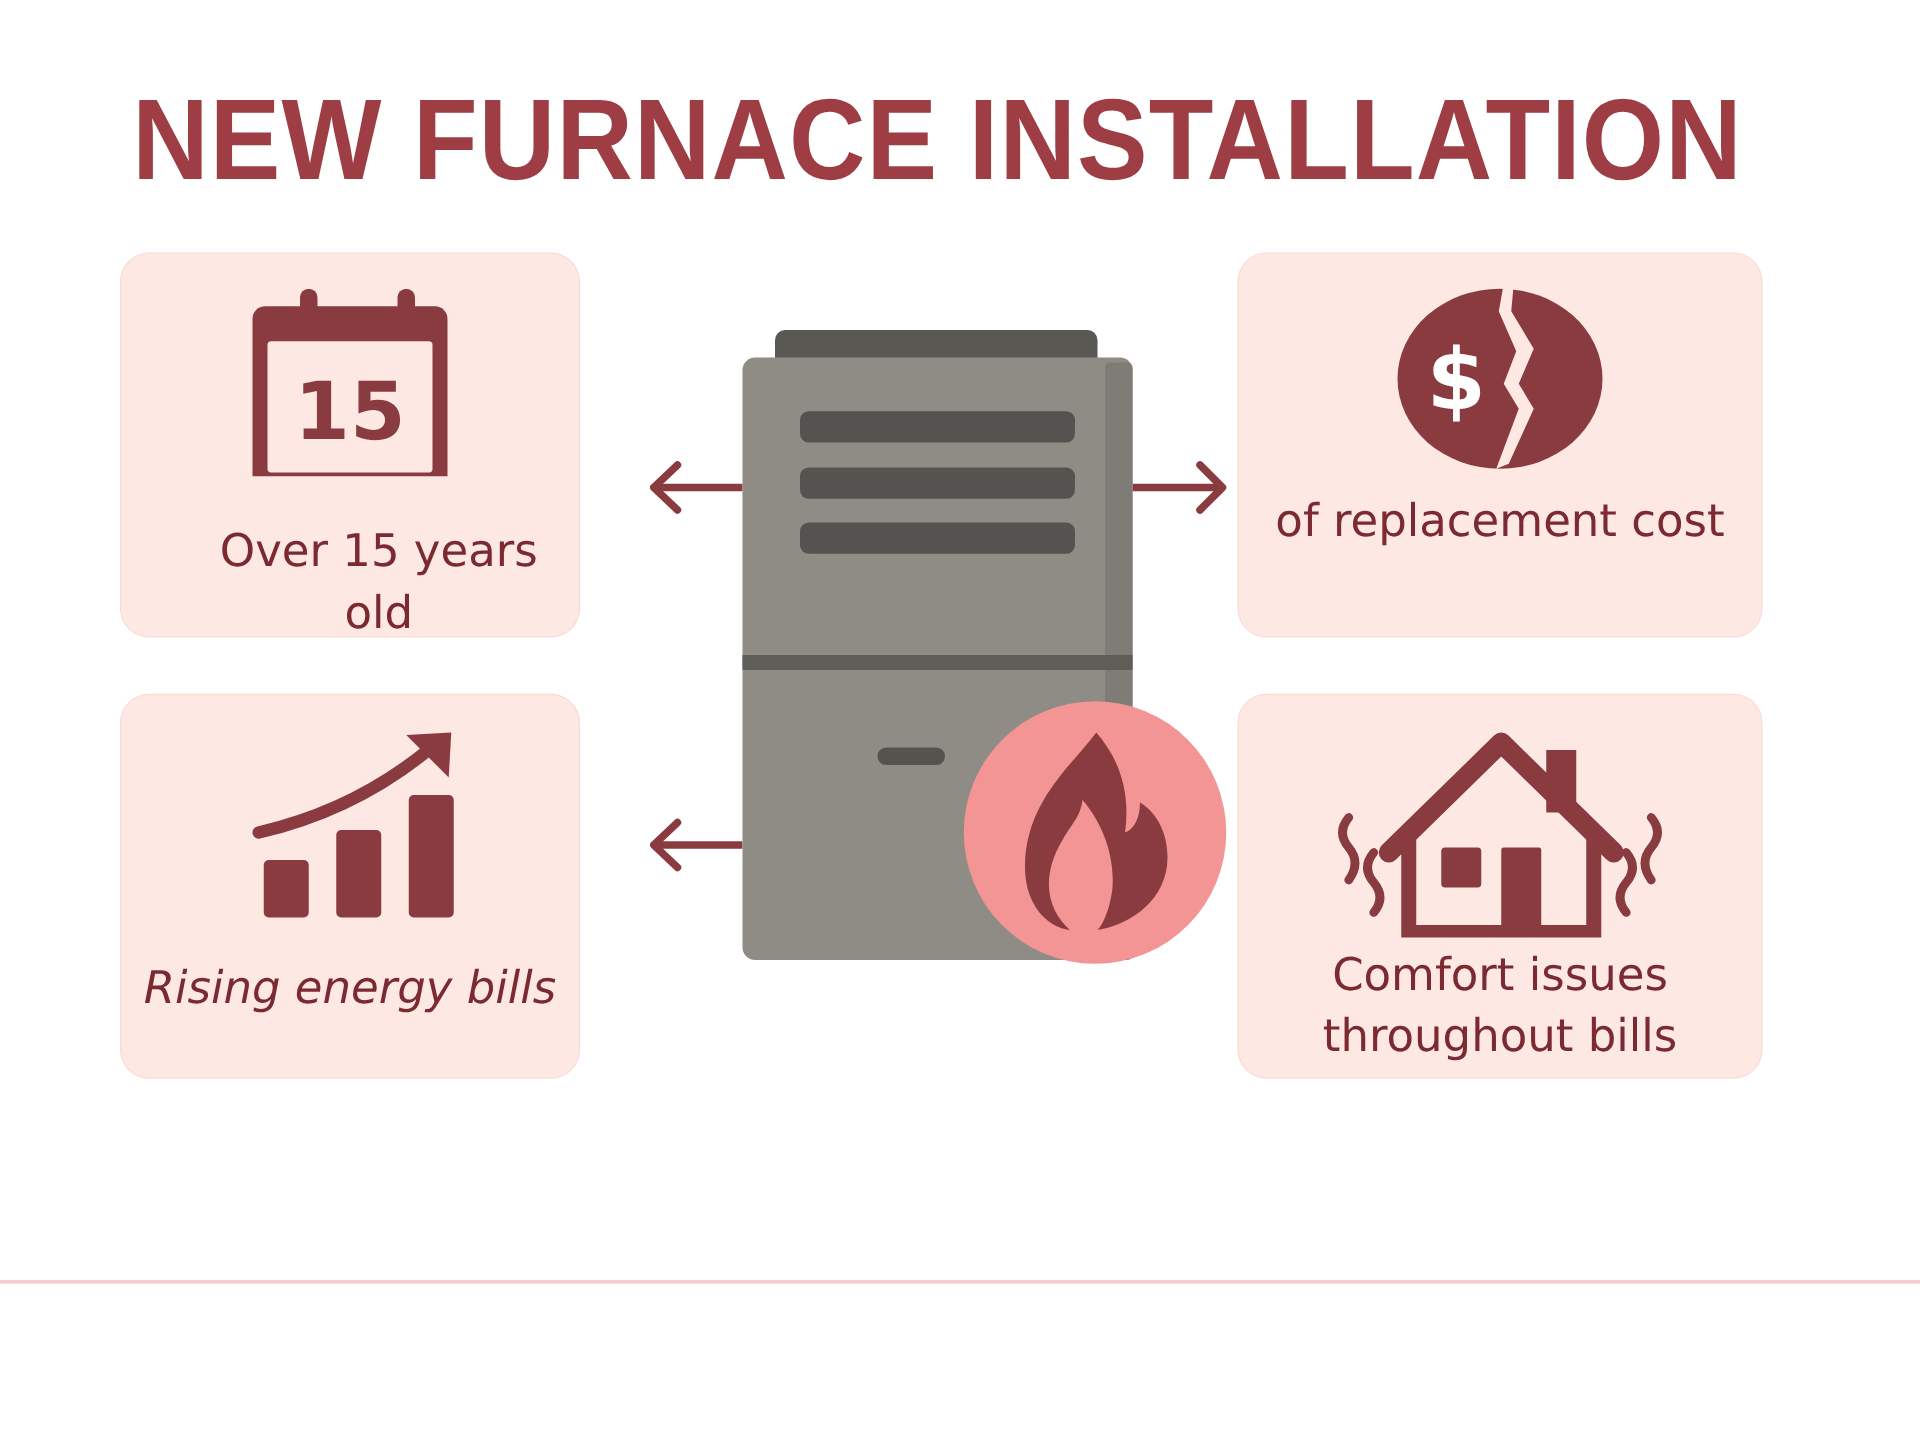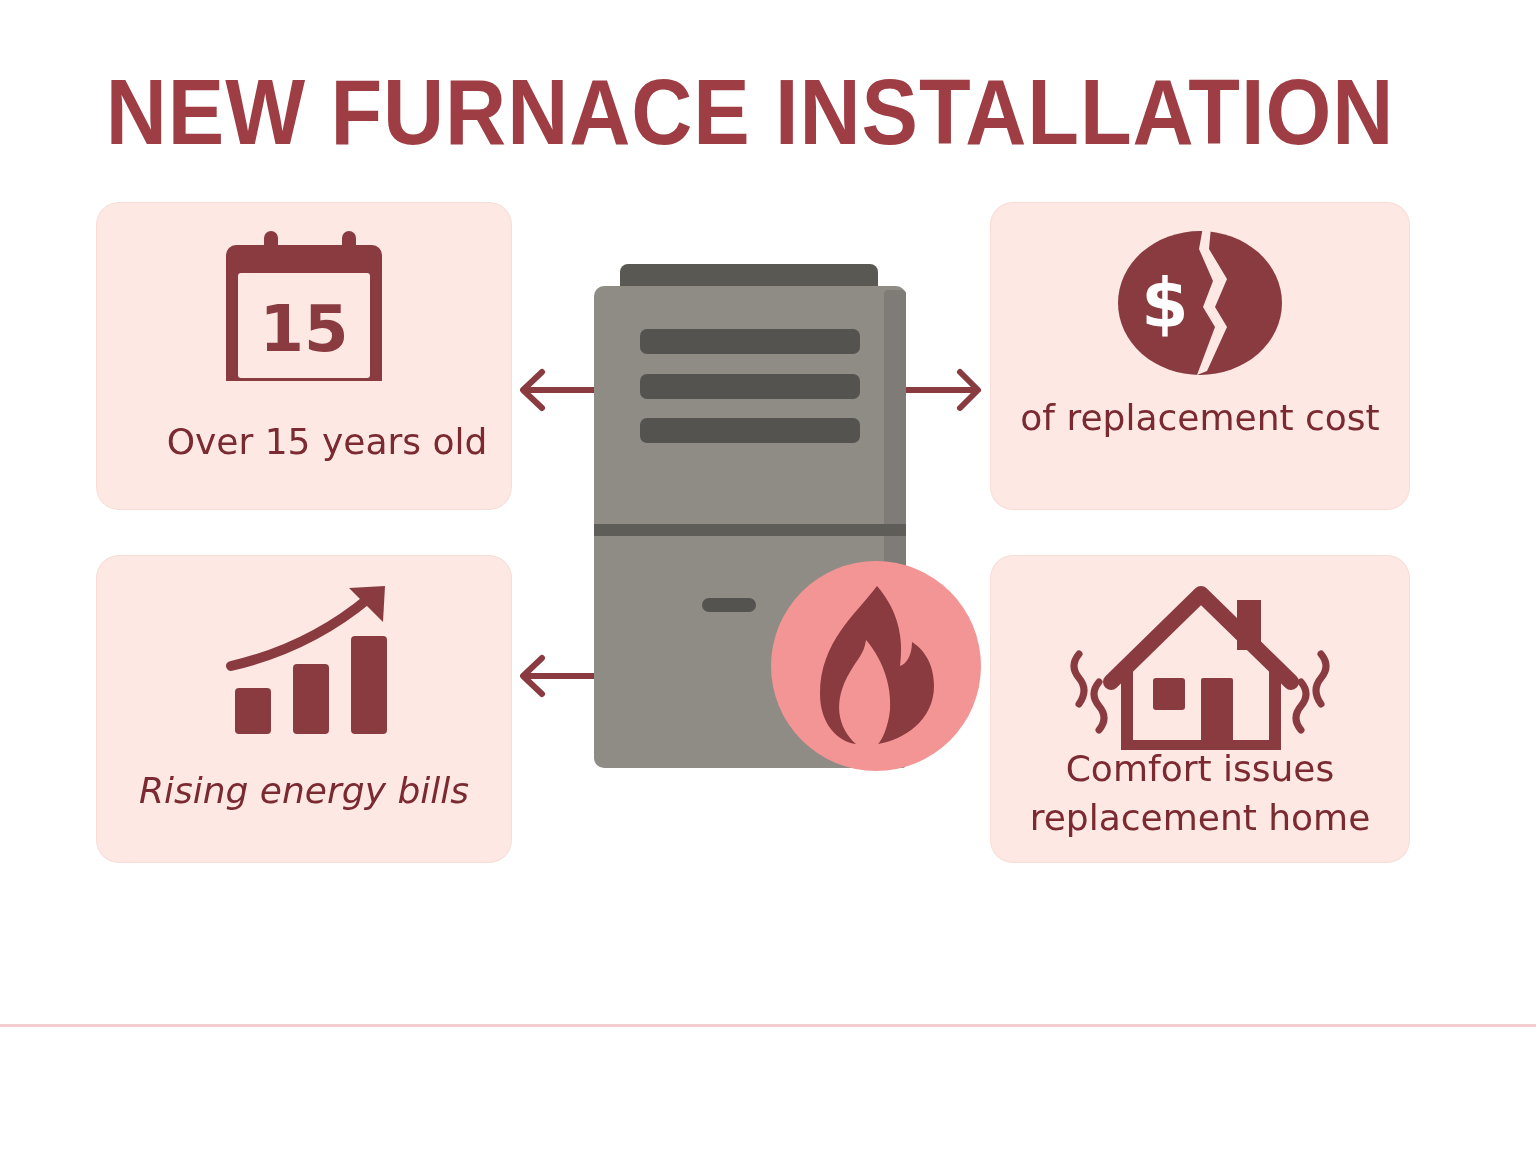--- a/index.html
+++ b/index.html
@@ -24,21 +24,21 @@
       font-weight: 700;
       font-size: 92px;
       line-height: 100px;
       letter-spacing: 1px;
       color: #9e3e44;
       transform: scaleX(0.92);
       transform-origin: center;
     }
     .card {
       position: absolute;
-      width: 414px;
+      width: 366px;
       height: 306px;
       background: #fde8e4;
       border-radius: 22px;
       box-shadow: 0 0 0 1px #f8dcd6;
     }
     .card-tl { left: 97px;  top: 203px; }
     .card-tr { left: 991px; top: 203px; width: 418px; }
     .card-bl { left: 97px;  top: 556px; }
     .card-br { left: 991px; top: 556px; width: 418px; }
 
@@ -52,21 +52,21 @@
       left: 0; right: 0;
       text-align: center;
       color: #7a2a30;
       font-family: "DejaVu Sans", sans-serif;
       font-size: 36px;
       line-height: 49px;
     }
     .card-tl .label { top: 214px; margin-left: 46px; }
     .card-tr .label { top: 190px; }
     .card-bl .label { top: 210px; font-style: italic; }
-    .card-br .label { top: 188px; }
+    .card-br .label { top: 200px; }
 
     .furnace {
       position: absolute;
       left: 520px;
       top: 262px;
       width: 470px;
       height: 515px;
     }
     .divider {
       position: absolute;
@@ -129,21 +129,21 @@
     <path d="M46 102 L136 14 L226 102" stroke="#8a3b40" stroke-width="16" fill="none" stroke-linejoin="round" stroke-linecap="round"></path>
 
     <path d="M62 90 L62 166 L210 166 L210 90" stroke="#8a3b40" stroke-width="12" fill="none"></path>
 
     <rect x="88" y="98" width="32" height="32" rx="3" fill="#8a3b40"></rect>
 
     <rect x="136" y="98" width="32" height="68" rx="2" fill="#8a3b40"></rect>
   </svg>
   <div class="label">
     <div>Comfort issues</div>
-    <div>replacement home</div>
+    <div>throughout bills</div>
   </div>
 </div>
 
 <svg class="furnace" viewBox="0 0 470 515">
 
   <g>
     <line x1="3" y1="128" x2="74" y2="128" stroke="#8a3b40" stroke-width="6"></line>
     <path d="M22 110 L3 128 L22 146" stroke="#8a3b40" stroke-width="6" fill="none" stroke-linecap="round" stroke-linejoin="round"></path>
   </g>
   <g>

